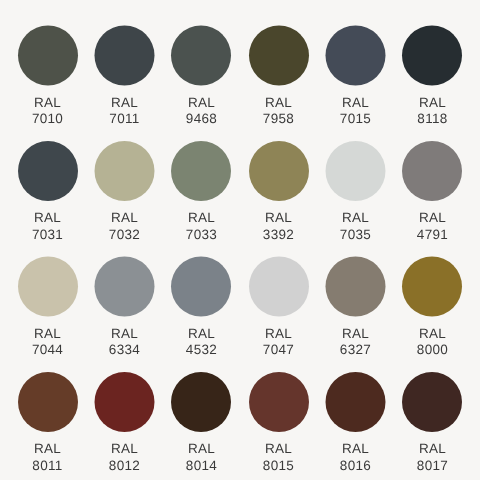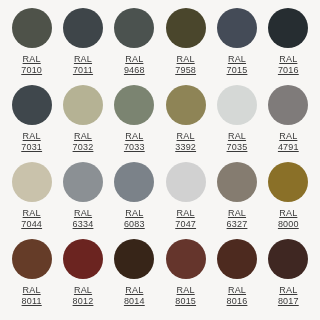--- a/index.html
+++ b/index.html
@@ -21,22 +21,21 @@
     display: grid;
     grid-template-columns: repeat(6, 1fr);
     grid-template-rows: repeat(4, 1fr);
     column-gap: 0px;
     row-gap: 0px;
   }
   .swatch-cell {
     display: flex;
     flex-direction: column;
     align-items: center;
-    justify-content: flex-start;
-    text-decoration: underline;
+    justify-content: flex-end;
   }
   .swatch-dot {
     width: 40px;
     height: 40px;
     border-radius: 50%;
     flex: 0 0 auto;
   }
   .swatch-label {
     margin-top: 6px;
     text-align: center;
@@ -85,21 +84,21 @@
       <div class="swatch-dot" style="background-color: rgb(68, 75, 87);"></div>
       <div class="swatch-label">
         <span class="line">RAL</span>
         <span class="line">7015</span>
       </div>
     </div>
     <div class="swatch-cell">
       <div class="swatch-dot" style="background-color: rgb(38, 45, 49);"></div>
       <div class="swatch-label">
         <span class="line">RAL</span>
-        <span class="line">7016</span>
+        <span class="line">8118</span>
       </div>
     </div>
     <div class="swatch-cell">
       <div class="swatch-dot" style="background-color: rgb(63, 71, 76);"></div>
       <div class="swatch-label">
         <span class="line">RAL</span>
         <span class="line">7031</span>
       </div>
     </div>
     <div class="swatch-cell">
@@ -148,21 +147,21 @@
       <div class="swatch-dot" style="background-color: rgb(139, 144, 148);"></div>
       <div class="swatch-label">
         <span class="line">RAL</span>
         <span class="line">6334</span>
       </div>
     </div>
     <div class="swatch-cell">
       <div class="swatch-dot" style="background-color: rgb(123, 130, 137);"></div>
       <div class="swatch-label">
         <span class="line">RAL</span>
-        <span class="line">6083</span>
+        <span class="line">4532</span>
       </div>
     </div>
     <div class="swatch-cell">
       <div class="swatch-dot" style="background-color: rgb(209, 209, 209);"></div>
       <div class="swatch-label">
         <span class="line">RAL</span>
         <span class="line">7047</span>
       </div>
     </div>
     <div class="swatch-cell">

